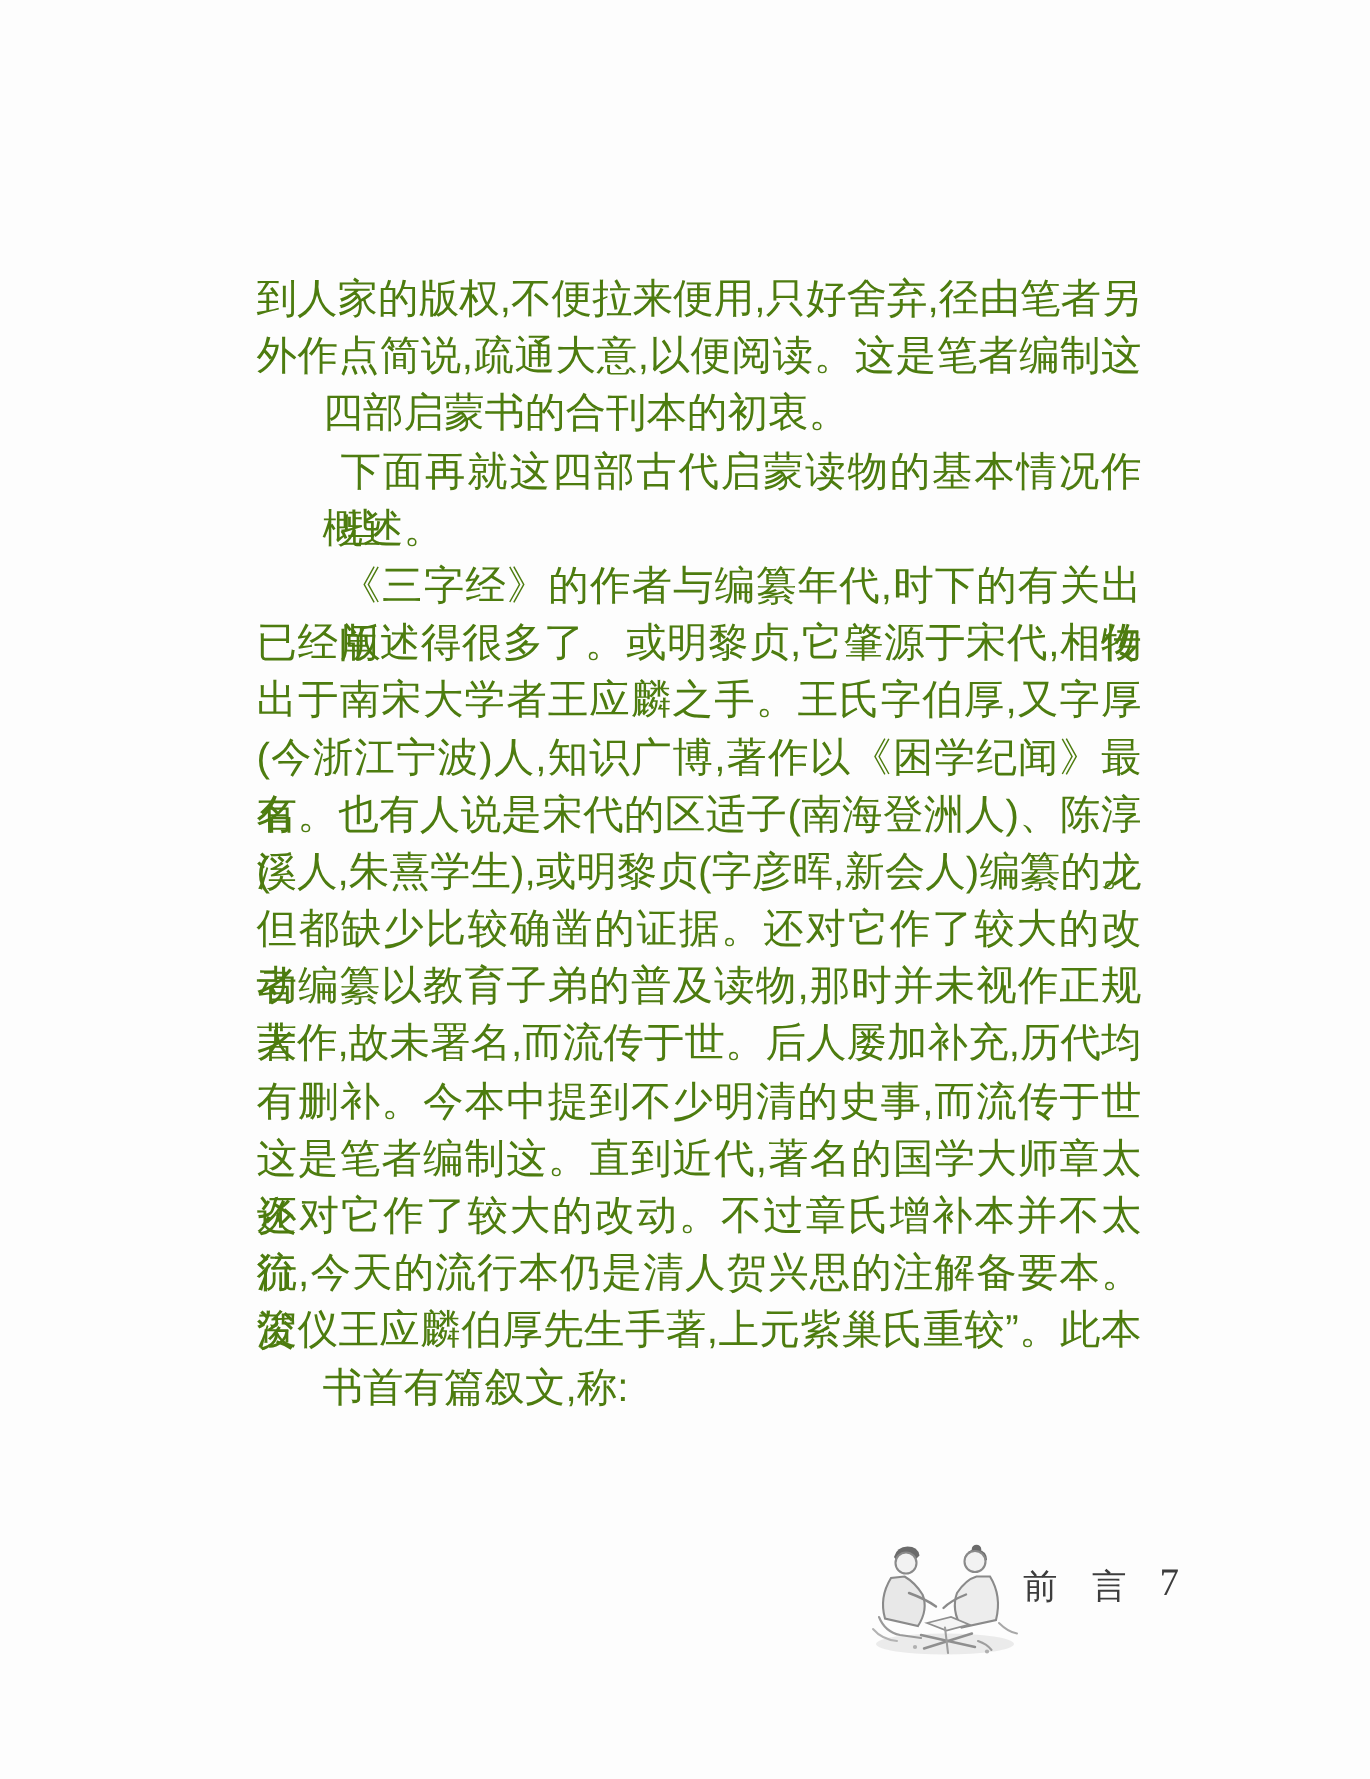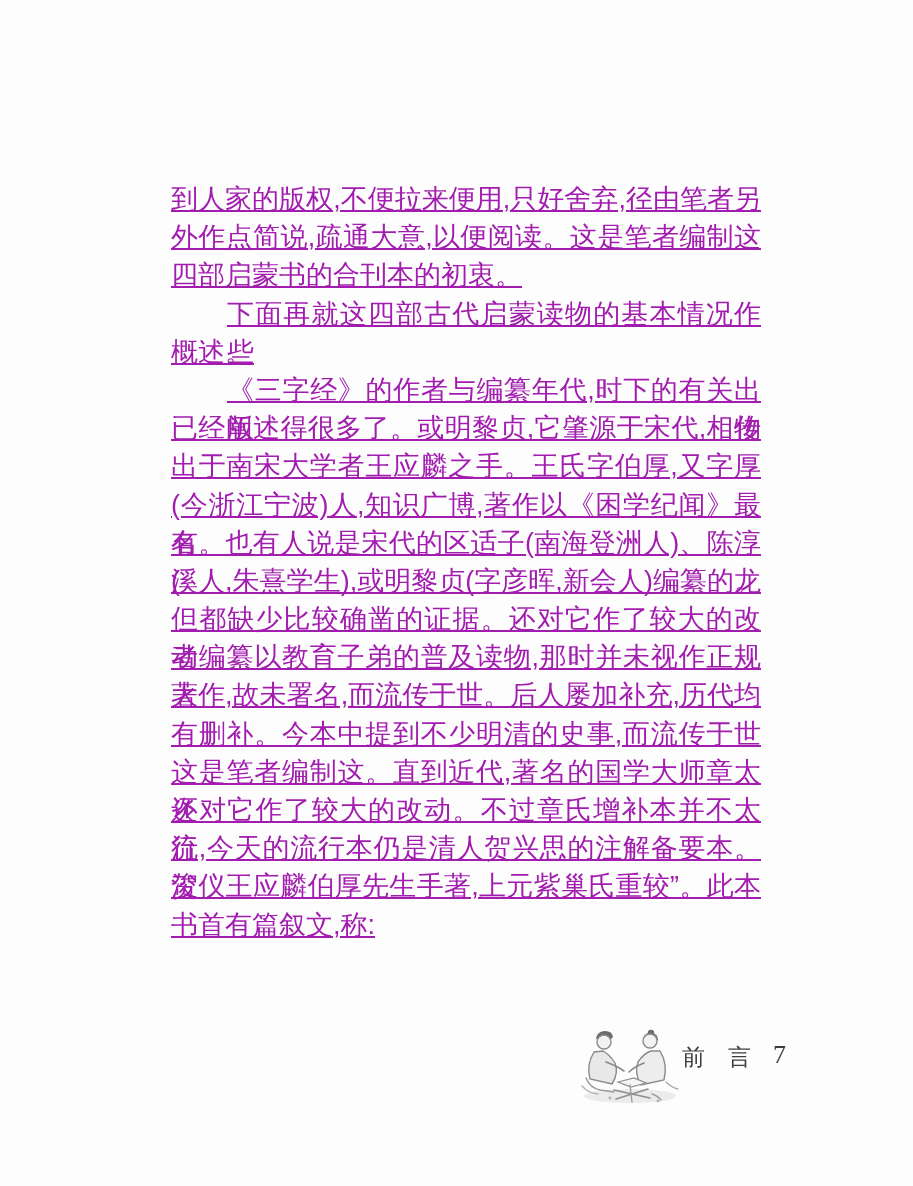--- a/index.html
+++ b/index.html
@@ -13,33 +13,33 @@
     height: 1186px;
     background: #fdfdfd;
     overflow: hidden;
     font-family: "Liberation Sans", sans-serif;
   }
   .text-block {
     position: absolute;
     left: 171px;
     top: 180px;
     width: 590px;
-    color: #a21caf;
+    color: #4d7c0f;
     font-size: 27px;
     line-height: 38.2px;
-    text-decoration: underline;
   }
   .line {
     height: 38.2px;
     text-align: justify;
     text-align-last: justify;
     overflow: visible;
   }
   .line.end {
     text-align-last: left;
+    margin-left: 44px;
   }
   .line.indent {
     padding-left: 56px;
   }
   .footer {
     position: absolute;
     left: 570px;
     top: 1020px;
     width: 240px;
     height: 100px;

